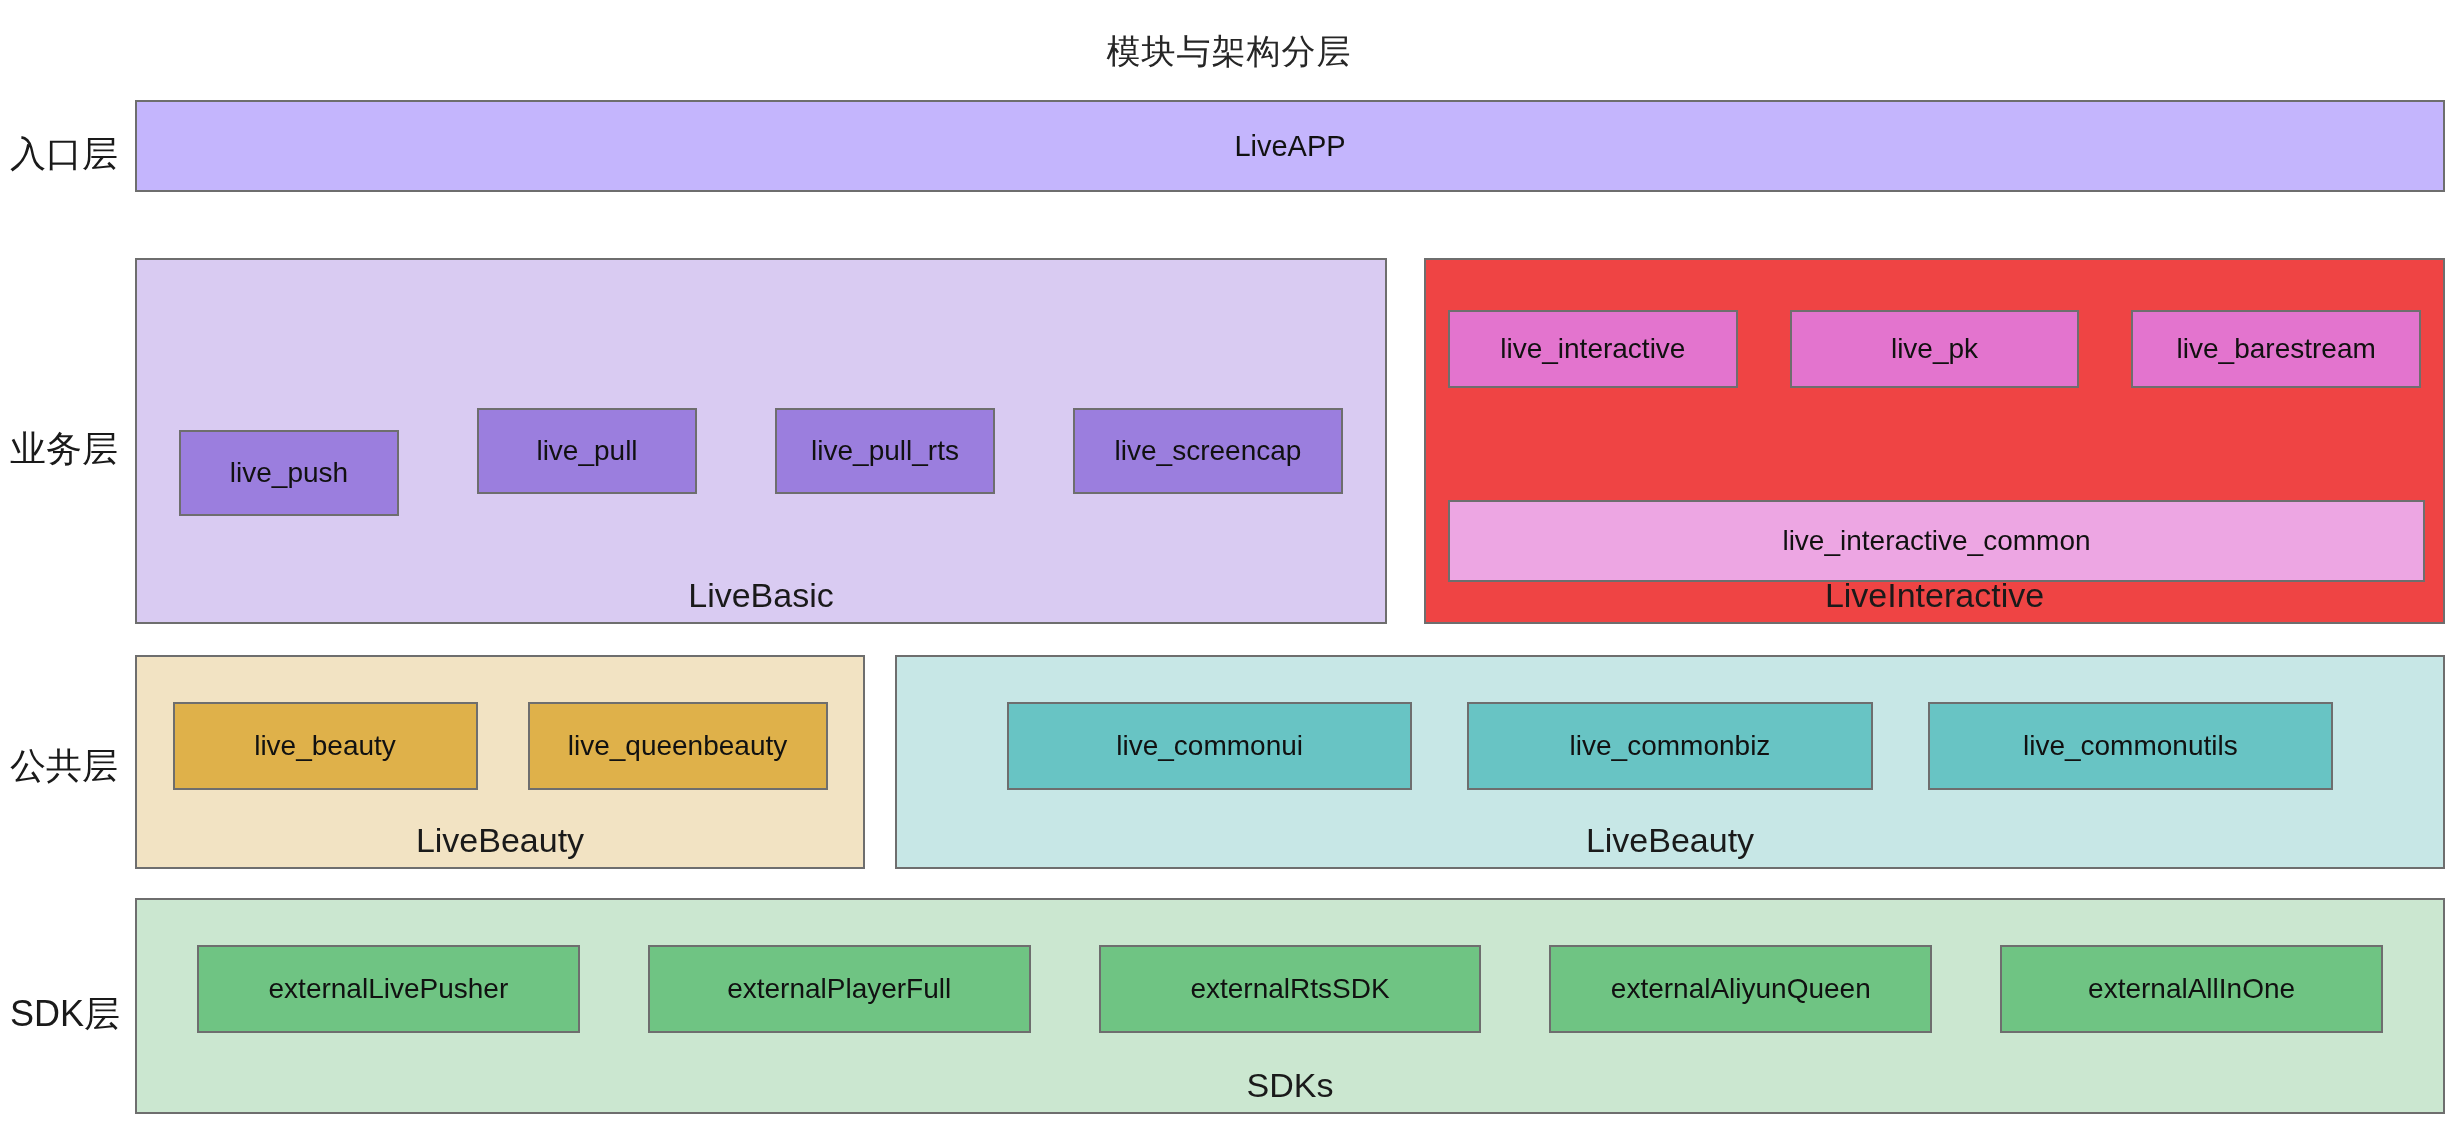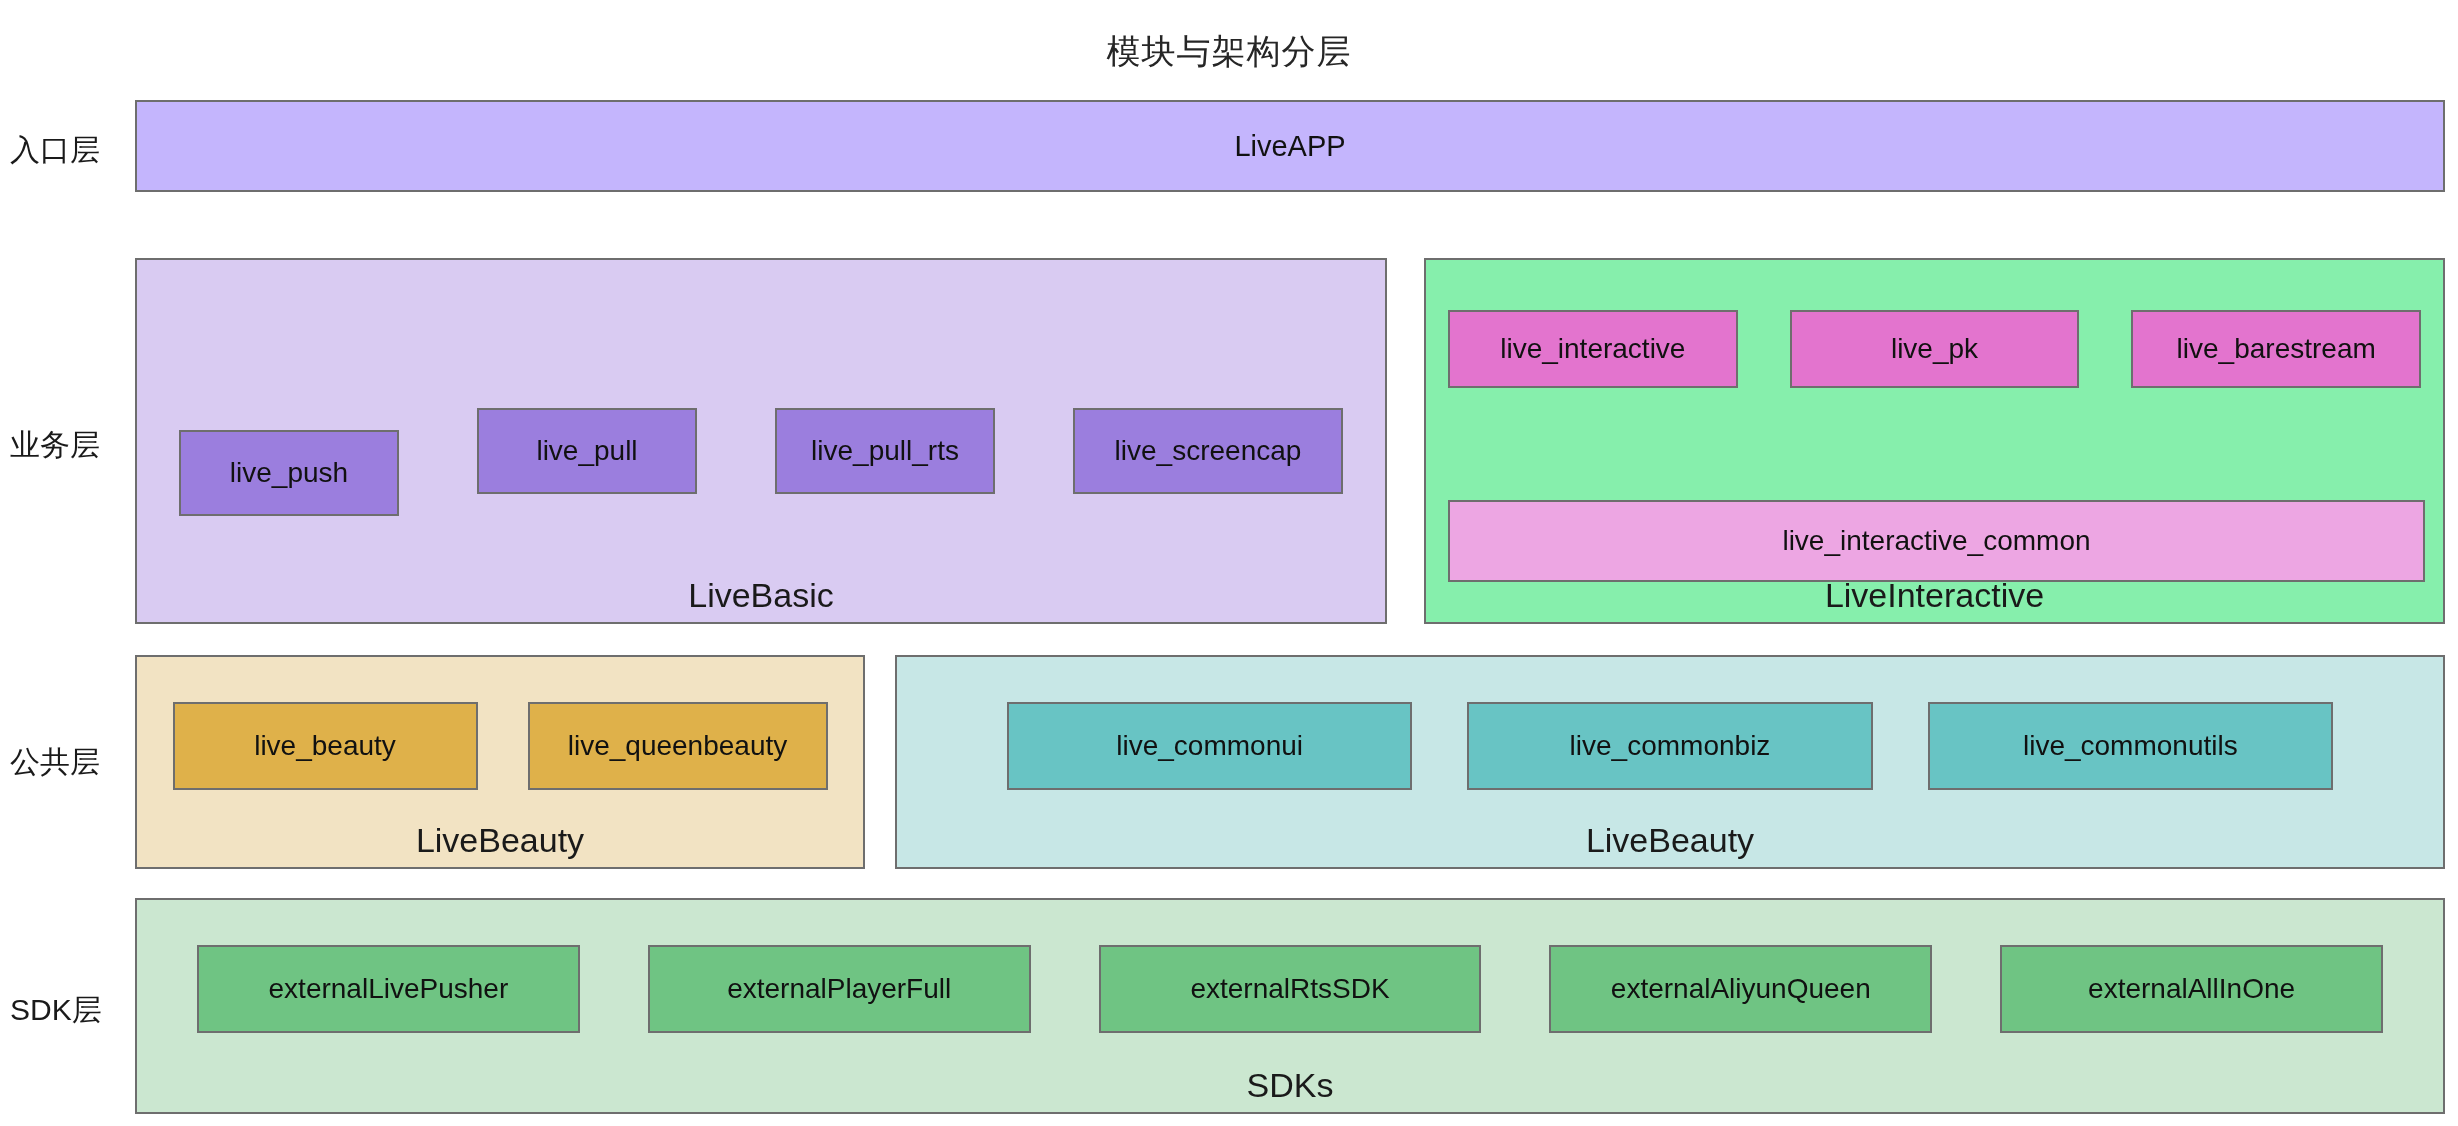--- a/index.html
+++ b/index.html
@@ -30,21 +30,21 @@
     text-align: center;
     font-size: 34px;
     font-weight: 400;
     color: #262626;
     letter-spacing: 1px;
     margin-top: 17px;
   }
 
   .row-label {
     position: absolute;
-    font-size: 30px;
+    font-size: 36px;
     color: #1a1a1a;
     text-align: center;
     white-space: nowrap;
   }
 
   
   .group {
     position: absolute;
     border: 2px solid #6e6e6e;
     box-sizing: border-box;
@@ -125,21 +125,21 @@
   #livebasic-chips .chip:nth-child(1) { width: 220px; margin-top: 45px; }
   #livebasic-chips .chip:nth-child(2) { width: 220px; }
   #livebasic-chips .chip:nth-child(3) { width: 220px; }
   #livebasic-chips .chip:nth-child(4) { width: 270px; }
 
   #liveinteractive-group {
     left: 1424px;
     top: 258px;
     width: 1021px;
     height: 366px;
-    background: #86efac;
+    background: #ef4444;
   }
   #liveinteractive-chips {
     top: 50px;
     padding: 0 22px;
     gap: 52px;
   }
   #liveinteractive-chips .chip {
     background: #e374ce;
     height: 78px;
     flex: 1 1 0;

